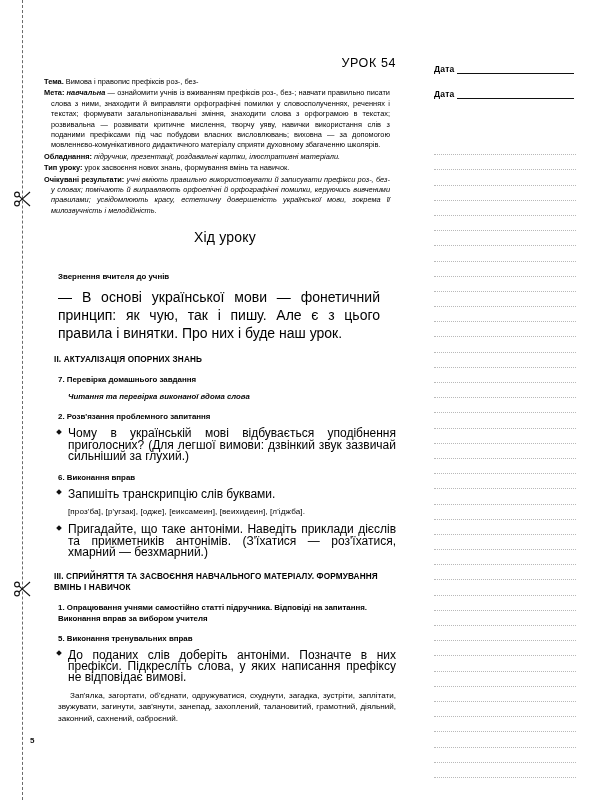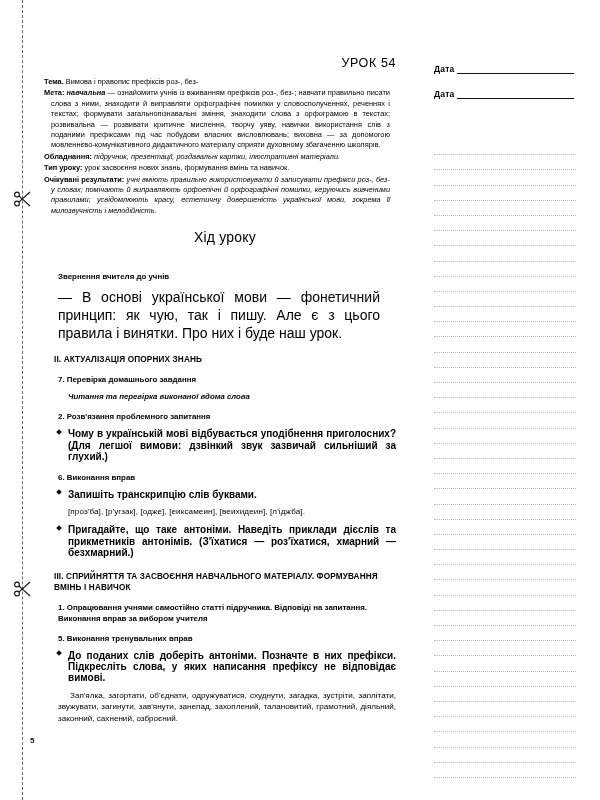--- a/index.html
+++ b/index.html
@@ -136,25 +136,24 @@
   .para {
     font-size: 14px;
     line-height: 18px;
     text-align: justify;
     margin: 0 16px 5px 14px;
   }
 
   
   .bullet-item {
     position: relative;
-    font-size: 10px;
+    font-size: 12px;
     line-height: 11.4px;
     text-align: justify;
     margin: 0 0 6px 24px;
-    font-weight: bold;
   }
   .bullet-item .dot {
     position: absolute;
     left: -11px;
     top: 1.5px;
     width: 4px; height: 4px;
     background: #111;
     transform: rotate(45deg);
   }
   .transcription {

